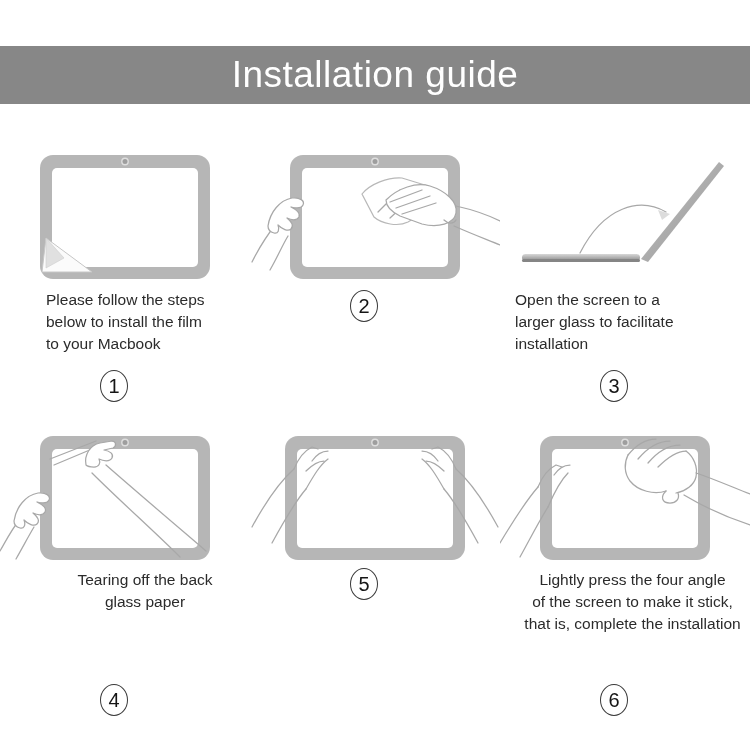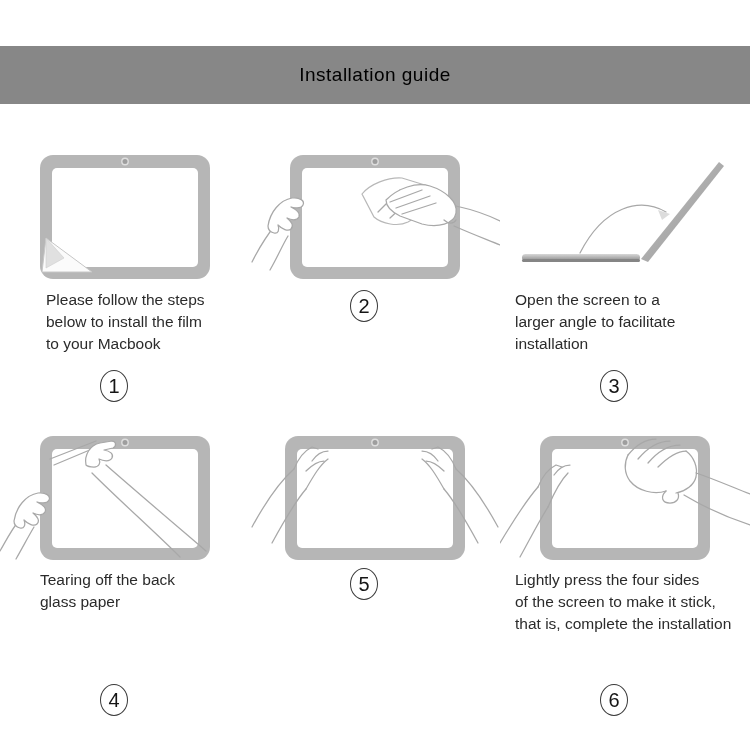--- a/index.html
+++ b/index.html
@@ -1,30 +1,30 @@
 <!DOCTYPE html>
 <html><head>
 <meta charset="utf-8">
 <style>
   html,body{margin:0;padding:0;background:#ffffff;}
   .page{position:relative;width:750px;height:750px;background:#ffffff;overflow:hidden;
         font-family:"Liberation Sans",sans-serif;color:#2b2b2b;}
   .banner{position:absolute;top:46px;left:0;width:750px;height:58px;background:#878787;
           display:flex;align-items:center;justify-content:center;}
-  .banner-title{color:#000000;font-size:19px;font-weight:400;letter-spacing:0.5px;}
+  .banner-title{color:#ffffff;font-size:37px;font-weight:400;letter-spacing:0.5px;}
   .rows{position:absolute;top:104px;left:0;width:606px;}
   .row{display:grid;grid-template-columns:250px 250px 250px;}
   .cell{display:flex;flex-direction:column;align-items:stretch;}
   .illus{position:relative;}
   .row1 .illus{height:135px;margin-top:46px;}
   .row2 .illus{height:130px;margin-top:26px;}
   .illus svg{position:absolute;left:0;top:0;}
   .caption{font-size:15.5px;line-height:22px;white-space:pre-line;color:#2b2b2b;}
   .row1 .cap-box{height:76px;padding-top:4px;}
-  .row2 .cap-box{height:110px;padding-top:6px;}
+  .row2 .cap-box{height:110px;padding-top:6px;text-align:center;}
   .c1{padding-left:46px;}
   .c2{padding-left:38px;}
   .c3{padding-left:15px;}
   .c4{padding-left:40px;}
   .c5{padding-left:17px;}
   .c6{padding-left:15px;}
   .num-row{height:42px;display:flex;align-items:center;justify-content:center;}
   .num{display:inline-flex;align-items:center;justify-content:center;
        width:26px;height:30px;border:1.4px solid #3a3a3a;border-radius:50%;
        font-size:20px;color:#151515;transform:translateX(-11px);}
@@ -112,21 +112,21 @@
             <polygon points="170,64 158,60 162,70" fill="#dcdcdc"></polygon>
 
             <rect x="22" y="104" width="118" height="7" rx="3.5" fill="url(#gBase)"></rect>
             <rect x="22" y="109" width="118" height="3" rx="1.5" fill="#858585"></rect>
 
             <polygon points="141,109 219,12 224,16 148,112" fill="url(#gScreen)"></polygon>
           </svg>
         </div>
         <div class="cap-box c3">
             <div class="caption">Open the screen to a
-larger angle to facilitate
+larger glass to facilitate
 installation</div>
           </div>
         <div class="num-row">
             <span class="num">3</span>
           </div>
       </div>
     </div>
 
     <div class="row row2">
 
@@ -212,21 +212,21 @@
               <path d="M158,34 C168,24 178,18 186,18"></path>
               <path d="M128,22 C124,30 124,40 130,48 C138,58 154,62 166,58"></path>
               <path d="M186,18 C194,24 198,34 196,44 C194,52 186,58 176,60"></path>
               <path d="M166,58 C160,64 162,70 170,70 C176,70 180,66 178,60"></path>
               <path d="M196,40 C214,46 232,54 250,61"></path>
               <path d="M184,62 C204,74 226,84 250,92"></path>
             </g>
           </svg>
         </div>
         <div class="cap-box c6">
-            <div class="caption">Lightly press the four sides
+            <div class="caption">Lightly press the four angle
 of the screen to make it stick,
 that is, complete the installation</div>
           </div>
         <div class="num-row">
             <span class="num">6</span>
           </div>
       </div>
     </div>
   </div>
 </div>

